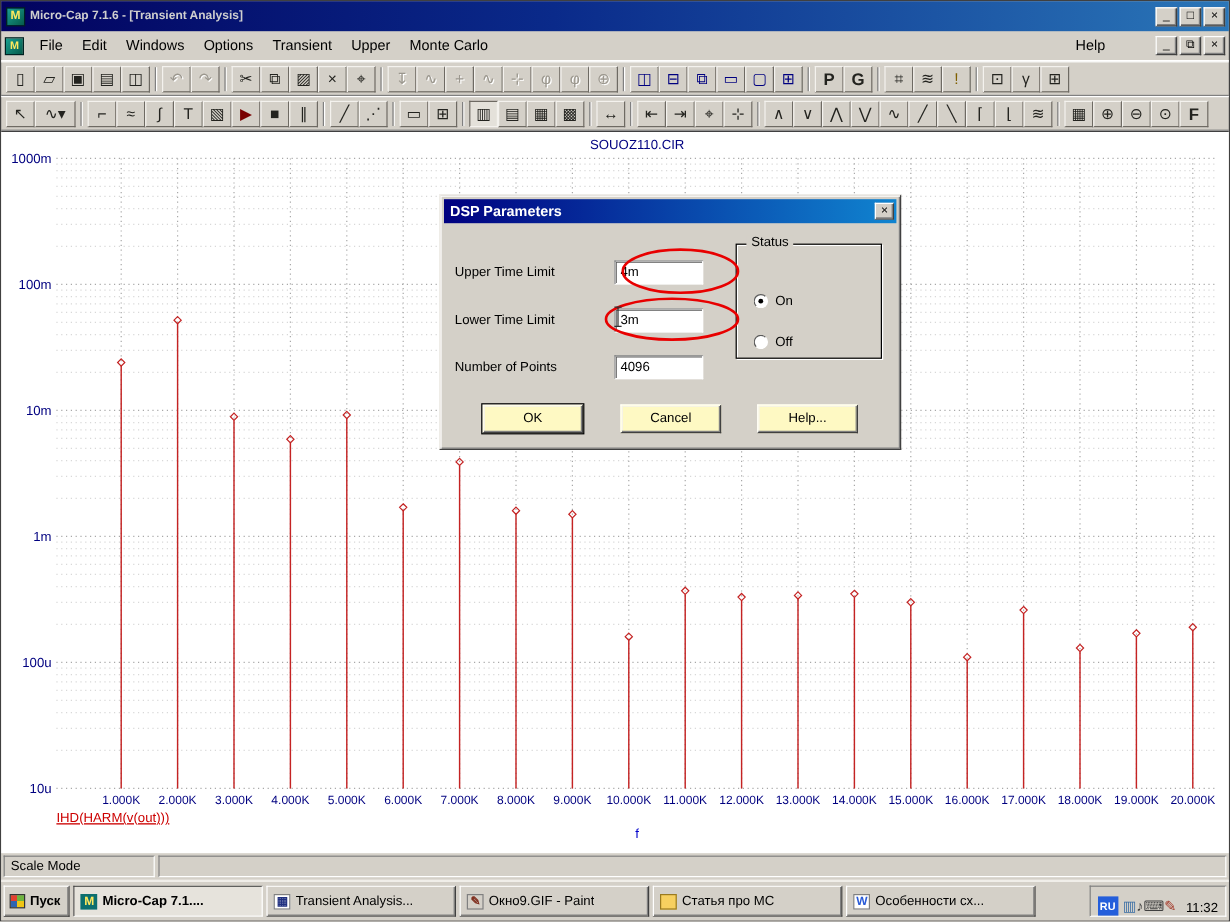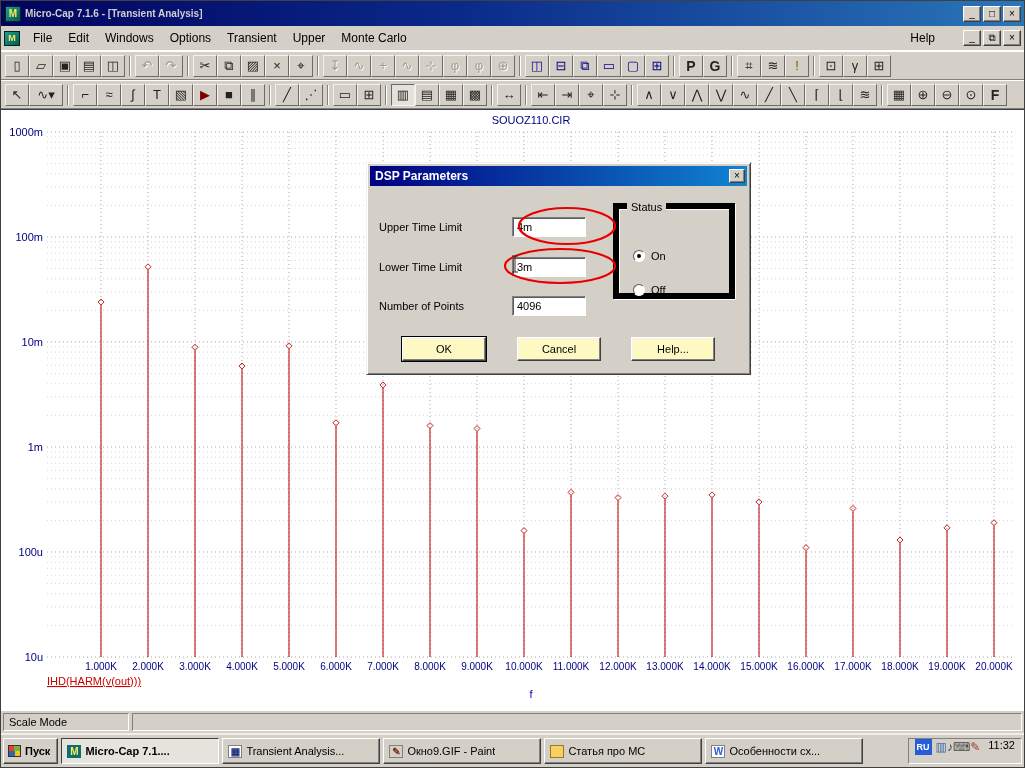--- a/index.html
+++ b/index.html
@@ -19,21 +19,21 @@
     box-shadow:inset -1px -1px 0 #808080; font-size:10px; line-height:12px; font-family:"Liberation Sans",sans-serif;
     display:inline-flex; align-items:center; justify-content:center; cursor:default; }
 
   
   .menubar { height:25px; display:flex; align-items:center; padding:0 3px; border-bottom:1px solid #ffffff; flex:0 0 auto; }
   .mdi-icon { width:16px; height:15px; display:inline-flex; align-items:center; justify-content:center;
     background:linear-gradient(135deg,#1aa090,#065a4a); border:1px solid #022; color:#ffe95e; font-size:9px; font-weight:bold; margin-right:5px; }
   .menu-items { display:flex; }
   .menu-item { padding:3px 8px; color:#000000; font-size:12px; white-space:nowrap; }
   .menu-spacer { flex:1 1 auto; }
-  .menu-help { margin-right:20px; }
+  .menu-help { margin-right:34px; }
 
   
   .toolbar { height:29px; display:flex; align-items:center; padding:2px 4px; border-top:1px solid #ffffff; border-bottom:1px solid #808080; flex:0 0 auto; }
   .tb-btn { min-width:24px; height:22px; padding:0 2px; margin:0; background:#d4d0c8; border:1px solid;
     border-color:#f4f2ee #6e6a63 #6e6a63 #f4f2ee; display:inline-flex; align-items:center; justify-content:center;
     font-size:13px; color:#23231f; cursor:default; user-select:none; }
   .tb-btn.disabled { color:#9b978e; text-shadow:1px 1px 0 #ffffff; }
   .tb-btn.pressed { border-color:#6e6a63 #f4f2ee #f4f2ee #6e6a63; background:#e4e1da; }
   .tb-sep { width:2px; height:20px; margin:0 4px; border-left:1px solid #808080; border-right:1px solid #ffffff; }
 
@@ -48,21 +48,21 @@
   .dlg-title { height:20px; background:linear-gradient(90deg,#000080,#1084d0); color:#ffffff; font-weight:bold;
     display:flex; align-items:center; padding:0 2px 0 5px; font-size:12px; }
   .dlg-title span { flex:1 1 auto; }
   .dlg-close { width:16px; height:14px; }
   .dlg-row { position:absolute; left:12px; width:330px; height:20px; line-height:20px; }
   .dlg-label { display:inline-block; width:130px; color:#000; }
   .win-edit { position:absolute; left:133px; top:0; width:74px; height:20px; background:#fff;
     border:1px solid; border-color:#808080 #ffffff #ffffff #808080; box-shadow:inset 1px 1px 0 #5a5a5a;
     font:11px "Liberation Sans",sans-serif; padding:2px 4px; color:#000; }
   .groupbox { position:absolute; left:246px; top:40px; width:122px; height:96px;
-    border:6px solid #000000; box-shadow:1px 1px 0 #ffffff, inset 1px 1px 0 #ffffff; }
+    border:1px solid #000000; box-shadow:1px 1px 0 #ffffff, inset 1px 1px 0 #ffffff; }
   .groupbox .legend { position:absolute; top:-8px; left:8px; background:#d4d0c8; padding:0 4px; color:#000; }
   .radio-row { position:absolute; left:14px; display:flex; align-items:center; gap:6px; height:13px; color:#000; }
   .radio { width:12px; height:12px; border-radius:50%; background:#fff; border:1px solid;
     border-color:#5a5a5a #ffffff #ffffff #5a5a5a; position:relative; display:inline-block; }
   .radio.sel::after { content:""; position:absolute; left:3px; top:3px; width:4px; height:4px; border-radius:50%; background:#000; }
   .dlg-buttons { position:absolute; left:0; top:174px; width:100%; height:24px; }
   .win-btn { position:absolute; top:0; width:84px; height:24px; background:#fef9c3; border:1px solid;
     border-color:#ffffff #404040 #404040 #ffffff; box-shadow:inset -1px -1px 0 #808080, inset 1px 1px 0 #f4f2ee;
     font:11px "Liberation Sans",sans-serif; color:#000; cursor:default; }
   .win-btn.default { outline:1px solid #000; }
@@ -79,21 +79,21 @@
     background:#d4d0c8; border:1px solid; border-color:#ffffff #404040 #404040 #ffffff; box-shadow:inset -1px -1px 0 #808080; cursor:default; }
   .start-flag { width:13px; height:12px; display:inline-block; border:1px solid #333;
     background:conic-gradient(#6eb43f 0 90deg, #f0c514 0 180deg, #2f64b0 0 270deg, #e3402f 0); }
   .task-buttons { display:flex; flex:1 1 auto; gap:3px; overflow:hidden; }
   .task-btn { flex:1 1 0; max-width:158px; height:26px; display:inline-flex; align-items:center; gap:4px; padding:0 5px;
     background:#d4d0c8; border:1px solid; border-color:#ffffff #404040 #404040 #ffffff; box-shadow:inset -1px -1px 0 #808080;
     font-size:11px; overflow:hidden; white-space:nowrap; cursor:default; }
   .task-btn.active { border-color:#404040 #ffffff #ffffff #404040; box-shadow:none; background:#e6e3dc; font-weight:bold; }
   .ticon { width:14px; height:13px; flex:0 0 auto; display:inline-flex; align-items:center; justify-content:center; font-size:10px; font-weight:bold; }
   .task-label { overflow:hidden; text-overflow:ellipsis; }
-  .tray { height:26px; flex:0 0 auto; display:flex; align-items:flex-start; gap:4px; padding:0 6px;
+  .tray { height:26px; flex:0 0 auto; display:flex; align-items:flex-end; gap:4px; padding:0 6px;
     border:1px solid; border-color:#808080 #ffffff #ffffff #808080; }
   .lang { width:17px; height:16px; background:#245edb; color:#fff; font-size:9px; font-weight:bold;
     display:inline-flex; align-items:center; justify-content:center; }
   .tray-ic { font-size:12px; line-height:16px; }
   .clock { margin-left:4px; font-size:11px; color:#000; }
 </style>
 </head>
 <body>
 
 <div class="screen">

